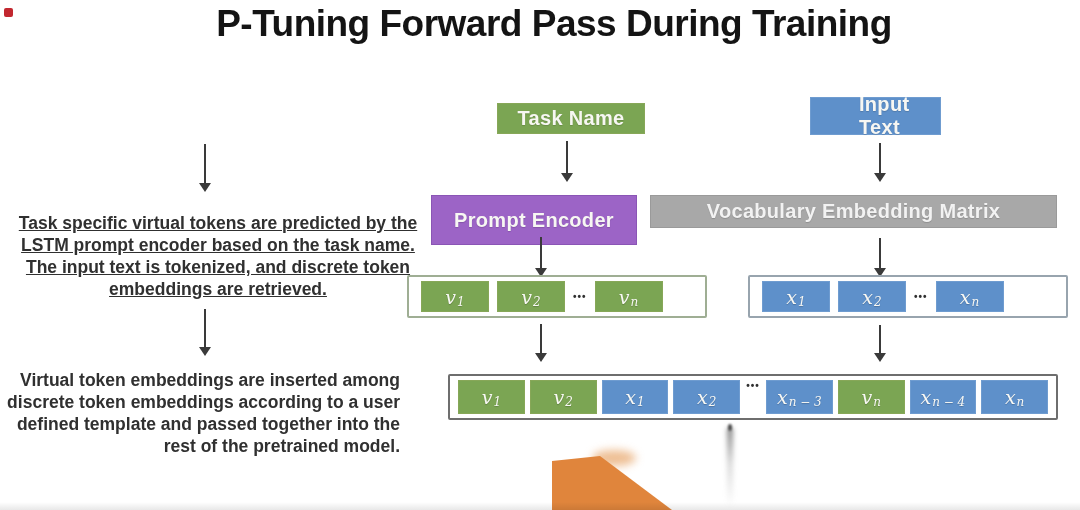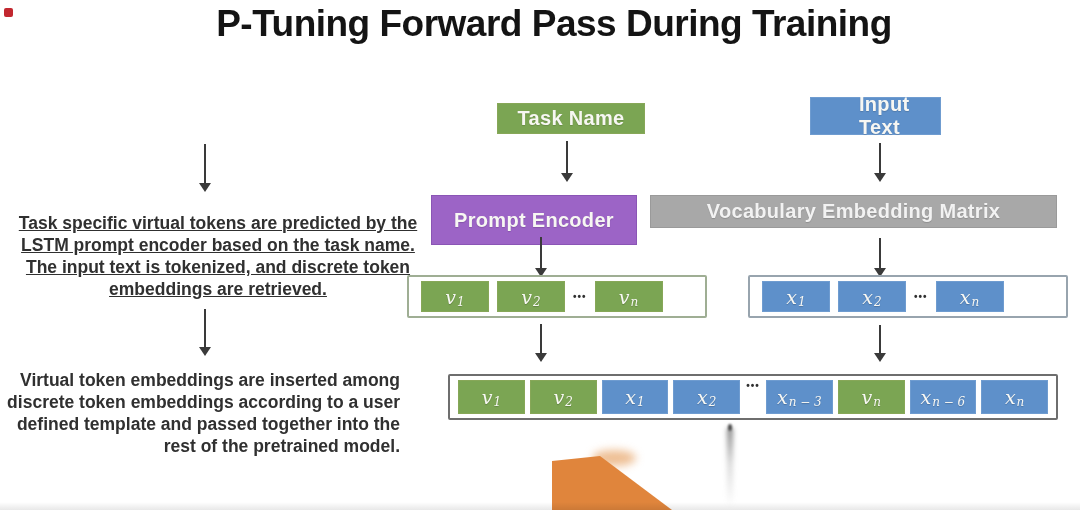--- a/index.html
+++ b/index.html
@@ -190,21 +190,21 @@
     <div class="tok blue">
       <span class="tb">x</span>
         <span class="ts">n − 3</span>
     </div>
     <div class="tok green">
       <span class="tb">v</span>
         <span class="ts">n</span>
     </div>
     <div class="tok blue">
       <span class="tb">x</span>
-        <span class="ts">n − 6</span>
+        <span class="ts">n − 4</span>
     </div>
     <div class="tok blue">
       <span class="tb">x</span>
         <span class="ts">n</span>
     </div>
   </div>
 
   <div class="faded-arrow">
     <div class="tip"></div>
     <div class="trail"></div>

